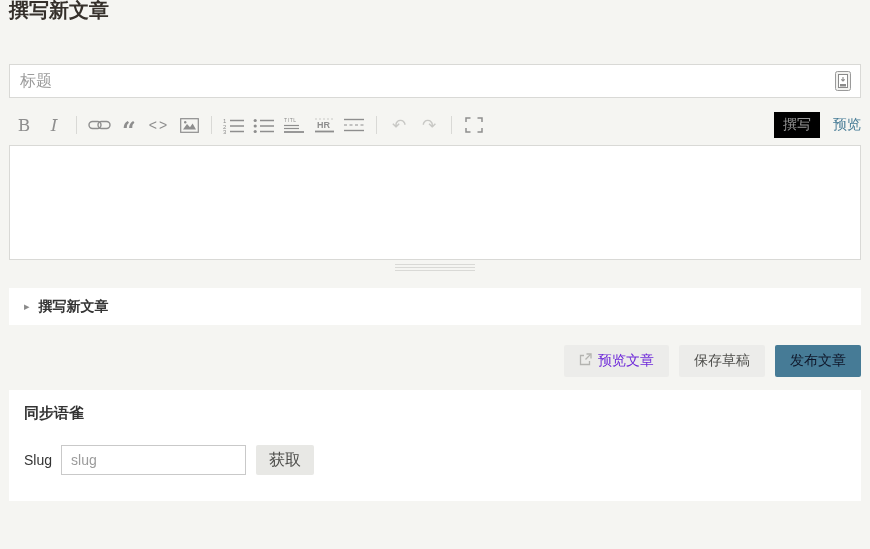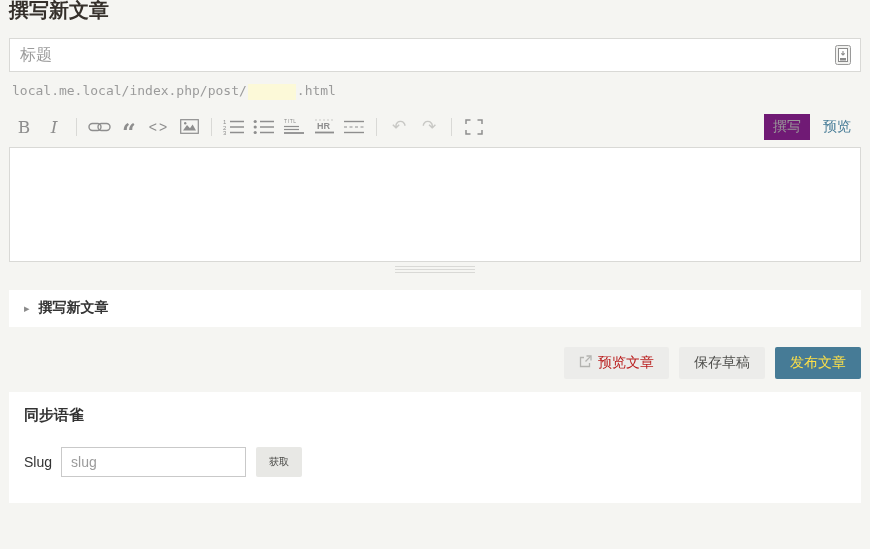--- a/index.html
+++ b/index.html
@@ -13,21 +13,21 @@
   .wrap { padding: 0 9px; }
 
   h1.page-title {
     font-size: 20px;
     line-height: 20px;
     font-weight: 700;
     color: #35302b;
   }
 
   
-  .title-row { position: relative; margin-top: 18px; }
+  .title-row { position: relative; margin-top: 44px; }
   .title-row input {
     width: 100%; height: 34px;
     border: 1px solid #d9d9d6;
     background: #fff;
     padding: 0 34px 0 10px;
     font-size: 16px;
     font-family: "Liberation Sans", sans-serif;
     color: #333;
     outline: none;
   }
@@ -63,22 +63,22 @@
     display: flex; align-items: center; justify-content: center;
     color: #8e8e8e; cursor: pointer;
   }
   .tb-bold   { font-family: "DejaVu Serif", serif; font-size: 17px; }
   .tb-italic { font-family: "DejaVu Serif", serif; font-size: 17px; font-style: italic; }
   .tb-quote  { font-family: "DejaVu Serif", serif; font-size: 24px; font-weight: 700; line-height: 8px; padding-top: 12px; }
   .tb-code   { font-size: 14px; letter-spacing: 2px; font-weight: 400; }
   .tb-undo, .tb-redo { color: #c8c8c5; font-size: 17px; }
   .tb-sep { width: 1px; height: 18px; background: #d9d9d6; margin: 0 7px; }
   .tabs { margin-left: auto; display: flex; align-items: center; font-size: 14px; }
-  .tab-write { background: #701a75; color: #999; padding: 4px 9px; cursor: default; }
-  .tab-preview { color: #467b96; margin-left: 13px; margin-right: 10px; cursor: pointer; text-decoration: none; }
+  .tab-write { background: #000000; color: #999; padding: 4px 9px; cursor: default; }
+  .tab-preview { color: #467b96; margin-left: 13px; margin-right: 0; cursor: pointer; text-decoration: none; }
 
   
   .editor {
     margin-top: 8px;
     width: 100%; height: 115px;
     border: 1px solid #d9d9d6;
     background: #fff;
     resize: none;
     outline: none;
     font-family: "DejaVu Sans Mono", monospace;
@@ -113,23 +113,23 @@
   }
   .btn {
     height: 32px;
     border: none; border-radius: 2px;
     font-size: 14px;
     font-family: "Liberation Sans", sans-serif;
     padding: 0 15px;
     cursor: pointer;
     display: inline-flex; align-items: center; gap: 6px;
   }
-  .btn-preview { background: #ececea; color: #b91c1c; justify-content: center; }
+  .btn-preview { background: #ececea; color: #6d28d9; justify-content: center; }
   .btn-draft   { background: #ececea; color: #4d4d4a; font-family: Liberation Mono, monospace; }
-  .btn-publish { background: #467b96; color: #fde047; }
+  .btn-publish { background: #467b96; color: #0f172a; }
 
   
   .yuque {
     margin-top: 13px;
     background: #fff;
     padding: 14px 15px 26px;
   }
   .yuque-title { font-size: 15px; font-weight: 700; color: #333; }
   .slug-row { margin-top: 22px; display: flex; align-items: center; }
   .slug-label { font-size: 14px; color: #333; margin-right: 9px; }
@@ -140,21 +140,21 @@
     font-size: 14px;
     font-family: "Liberation Sans", sans-serif;
     color: #333;
     outline: none;
   }
   .slug-row input::placeholder { color: #9b9b9b; }
   .btn-fetch {
     height: 30px;
     background: #e8e8e5; color: #4d4d4a;
     border: none; border-radius: 2px;
-    font-size: 10px; padding: 0 13px;
+    font-size: 16px; padding: 0 13px;
     margin-left: 10px; cursor: pointer;
   }
   .slug-hint { margin-left: 16px; font-size: 14px; color: #555; }
 </style>
 </head>
 <body>
 
 <div class="wrap">
 
   <h1 class="page-title">撰写新文章</h1>
@@ -164,21 +164,20 @@
     <span class="input-addon">
       <svg width="16" height="20" viewBox="0 0 16 20">
         <rect x="0.5" y="0.5" width="15" height="19" rx="2" fill="#f2f2f0" stroke="#9a9a9a"></rect>
         <rect x="3.5" y="3.5" width="9" height="13" fill="#fff" stroke="#8a8a8a"></rect>
         <path d="M8 6 v4 M6.3 8.3 L8 10 l1.7 -1.7" stroke="#8a8a8a" fill="none" stroke-width="1.1"></path>
         <rect x="5" y="13" width="6" height="2.5" fill="#8a8a8a"></rect>
       </svg>
     </span>
   </div>
 
-  <div class="permalink"><span>local.me.local/index.php/post/</span><span class="slug-edit"></span><span>.html</span></div>
 
   <div class="toolbar">
     <span class="tb-btn tb-bold">B</span>
     <span class="tb-btn tb-italic">I</span>
     <span class="tb-sep"></span>
     <span class="tb-btn">
       <svg width="23" height="16" viewBox="0 0 23 16">
         <rect x="1" y="4.5" width="12" height="7" rx="3.5" fill="none" stroke="#8e8e8e" stroke-width="1.4"></rect>
         <rect x="10" y="4.5" width="12" height="7" rx="3.5" fill="none" stroke="#8e8e8e" stroke-width="1.4"></rect>
       </svg>

